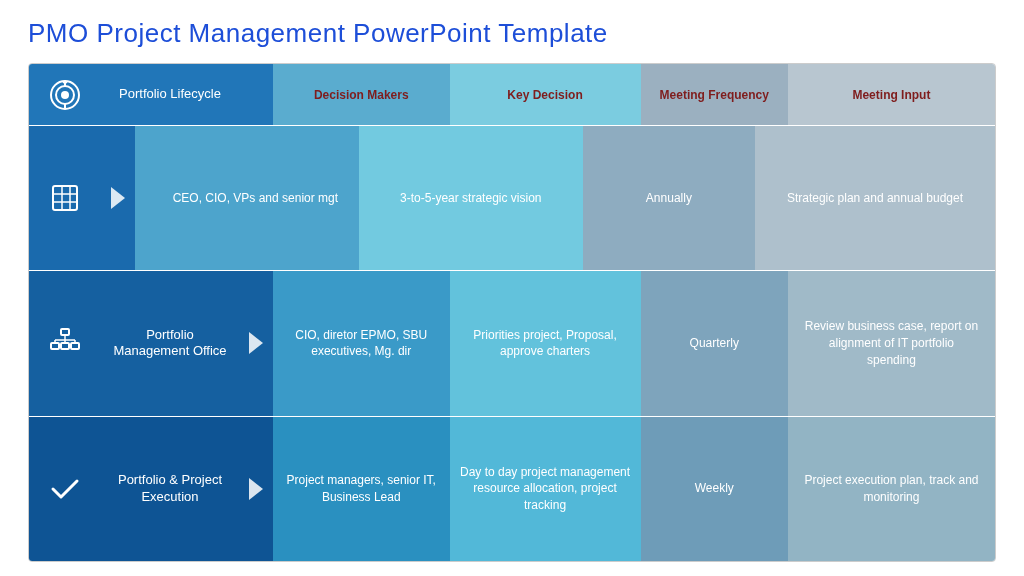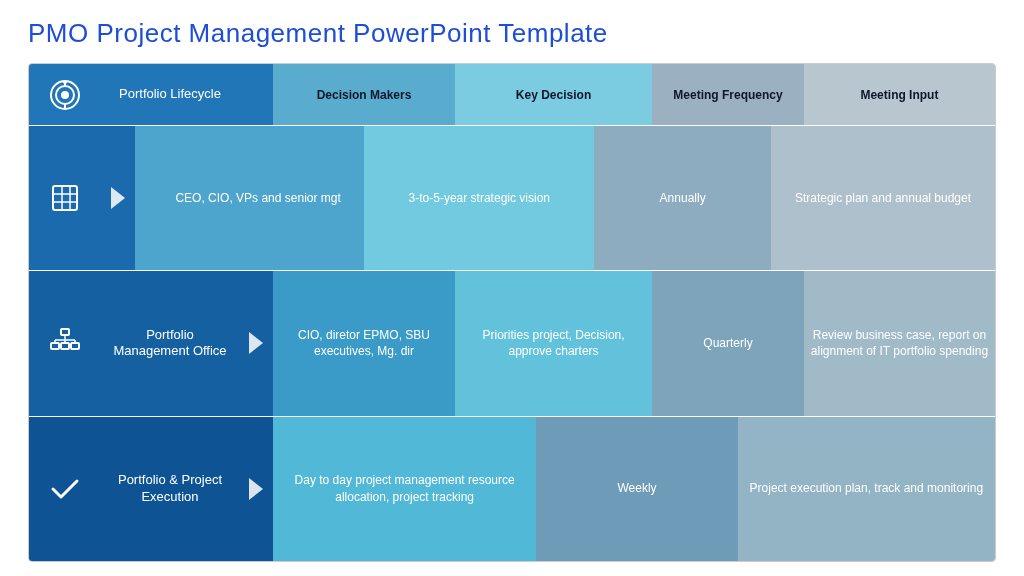--- a/index.html
+++ b/index.html
@@ -40,21 +40,21 @@
     .table-row:last-child {
       border-bottom: none;
     }
     
     .col-icon    { width: 72px; flex-shrink: 0; display: flex; align-items: center; justify-content: center; }
     .col-name    { width: 138px; flex-shrink: 0; display: flex; align-items: center; justify-content: center; padding: 8px 10px; }
     .col-arrow   { width: 34px; flex-shrink: 0; display: flex; align-items: center; justify-content: center; }
     .col-makers  { flex: 1.1; display: flex; align-items: center; justify-content: center; padding: 6px 8px; text-align: center; }
     .col-decision{ flex: 1.2; display: flex; align-items: center; justify-content: center; padding: 6px 8px; text-align: center; }
     .col-freq    { flex: 0.9; display: flex; align-items: center; justify-content: center; padding: 6px 8px; text-align: center; }
-    .col-input   { flex: 1.2; display: flex; align-items: center; justify-content: center; padding: 6px 5px; text-align: center; }
+    .col-input   { flex: 1.2; display: flex; align-items: center; justify-content: center; padding: 6px 16px; text-align: center; }
 
     
     .header-row { display: flex; flex: 0 0 62px; }
     .header-row .col-icon  { background: #2176b8; }
     .header-row .col-name  { background: #2176b8; }
     .header-row .col-arrow { background: #2176b8; }
     .header-row .col-makers  { background: #5aaccf; }
     .header-row .col-decision{ background: #7bcce0; }
     .header-row .col-freq    { background: #9bb0c0; }
     .header-row .col-input   { background: #b8c6d0; }
@@ -79,21 +79,21 @@
     .row3 .col-icon  { background: #0e5494; }
     .row3 .col-name  { background: #0e5494; }
     .row3 .col-arrow { background: #0e5494; }
     .row3 .col-makers  { background: #2a90c0; }
     .row3 .col-decision{ background: #52b8d8; }
     .row3 .col-freq    { background: #6e9cb8; }
     .row3 .col-input   { background: #92b4c4; }
 
     
     .header-text {
-      color: #0f172a;
+      color: #7f1d1d;
       font-size: 12px;
       font-weight: 600;
       text-align: center;
     }
     .name-text {
       color: #fff;
       font-size: 13px;
       font-weight: 400;
       text-align: center;
       line-height: 1.3;
@@ -207,21 +207,21 @@
       <div class="col-name">
         <span class="name-text">Portfolio Management Office</span>
       </div>
       <div class="col-arrow">
         <div class="arrow-right"></div>
       </div>
       <div class="col-makers">
         <span class="cell-text">CIO, diretor EPMO, SBU executives, Mg. dir</span>
       </div>
       <div class="col-decision">
-        <span class="cell-text">Priorities project, Decision, approve charters</span>
+        <span class="cell-text">Priorities project, Proposal, approve charters</span>
       </div>
       <div class="col-freq">
         <span class="cell-text">Quarterly</span>
       </div>
       <div class="col-input">
         <span class="cell-text">Review business case, report on alignment of IT portfolio spending</span>
       </div>
     </div>
 
     <div class="table-row row3">
@@ -230,20 +230,23 @@
         <svg class="icon-svg" viewBox="0 0 36 36">
           <polyline points="6,18 14,26 30,10" fill="none" stroke="white" stroke-width="3" stroke-linecap="round" stroke-linejoin="round"></polyline>
         </svg>
       </div>
       <div class="col-name">
         <span class="name-text">Portfolio &amp; Project Execution</span>
       </div>
       <div class="col-arrow">
         <div class="arrow-right"></div>
       </div>
+      <div class="col-makers">
+        <span class="cell-text">Project managers, senior IT, Business Lead</span>
+      </div>
       <div class="col-decision">
         <span class="cell-text">Day to day project management resource allocation, project tracking</span>
       </div>
       <div class="col-freq">
         <span class="cell-text">Weekly</span>
       </div>
       <div class="col-input">
         <span class="cell-text">Project execution plan, track and monitoring</span>
       </div>
     </div>

